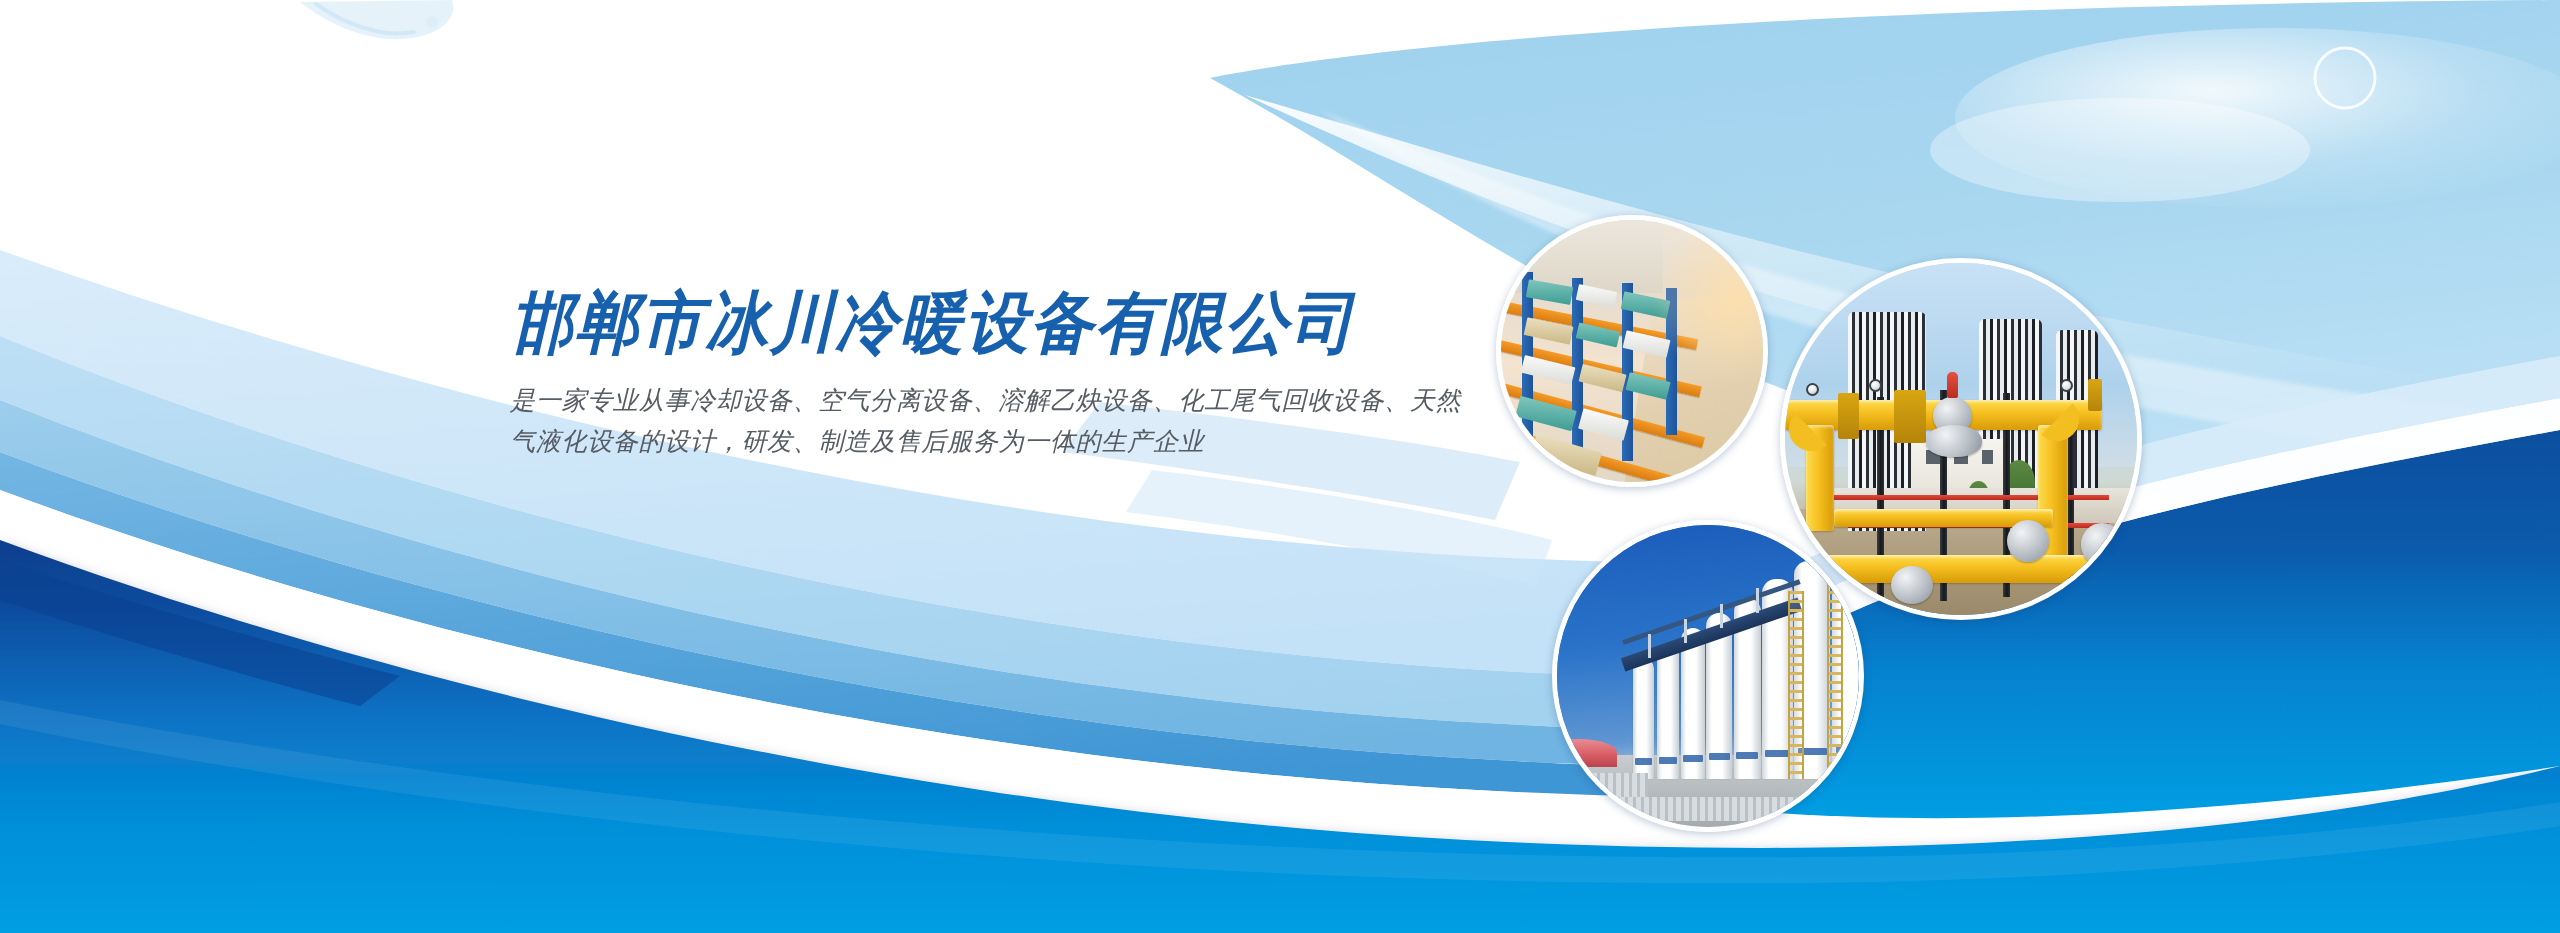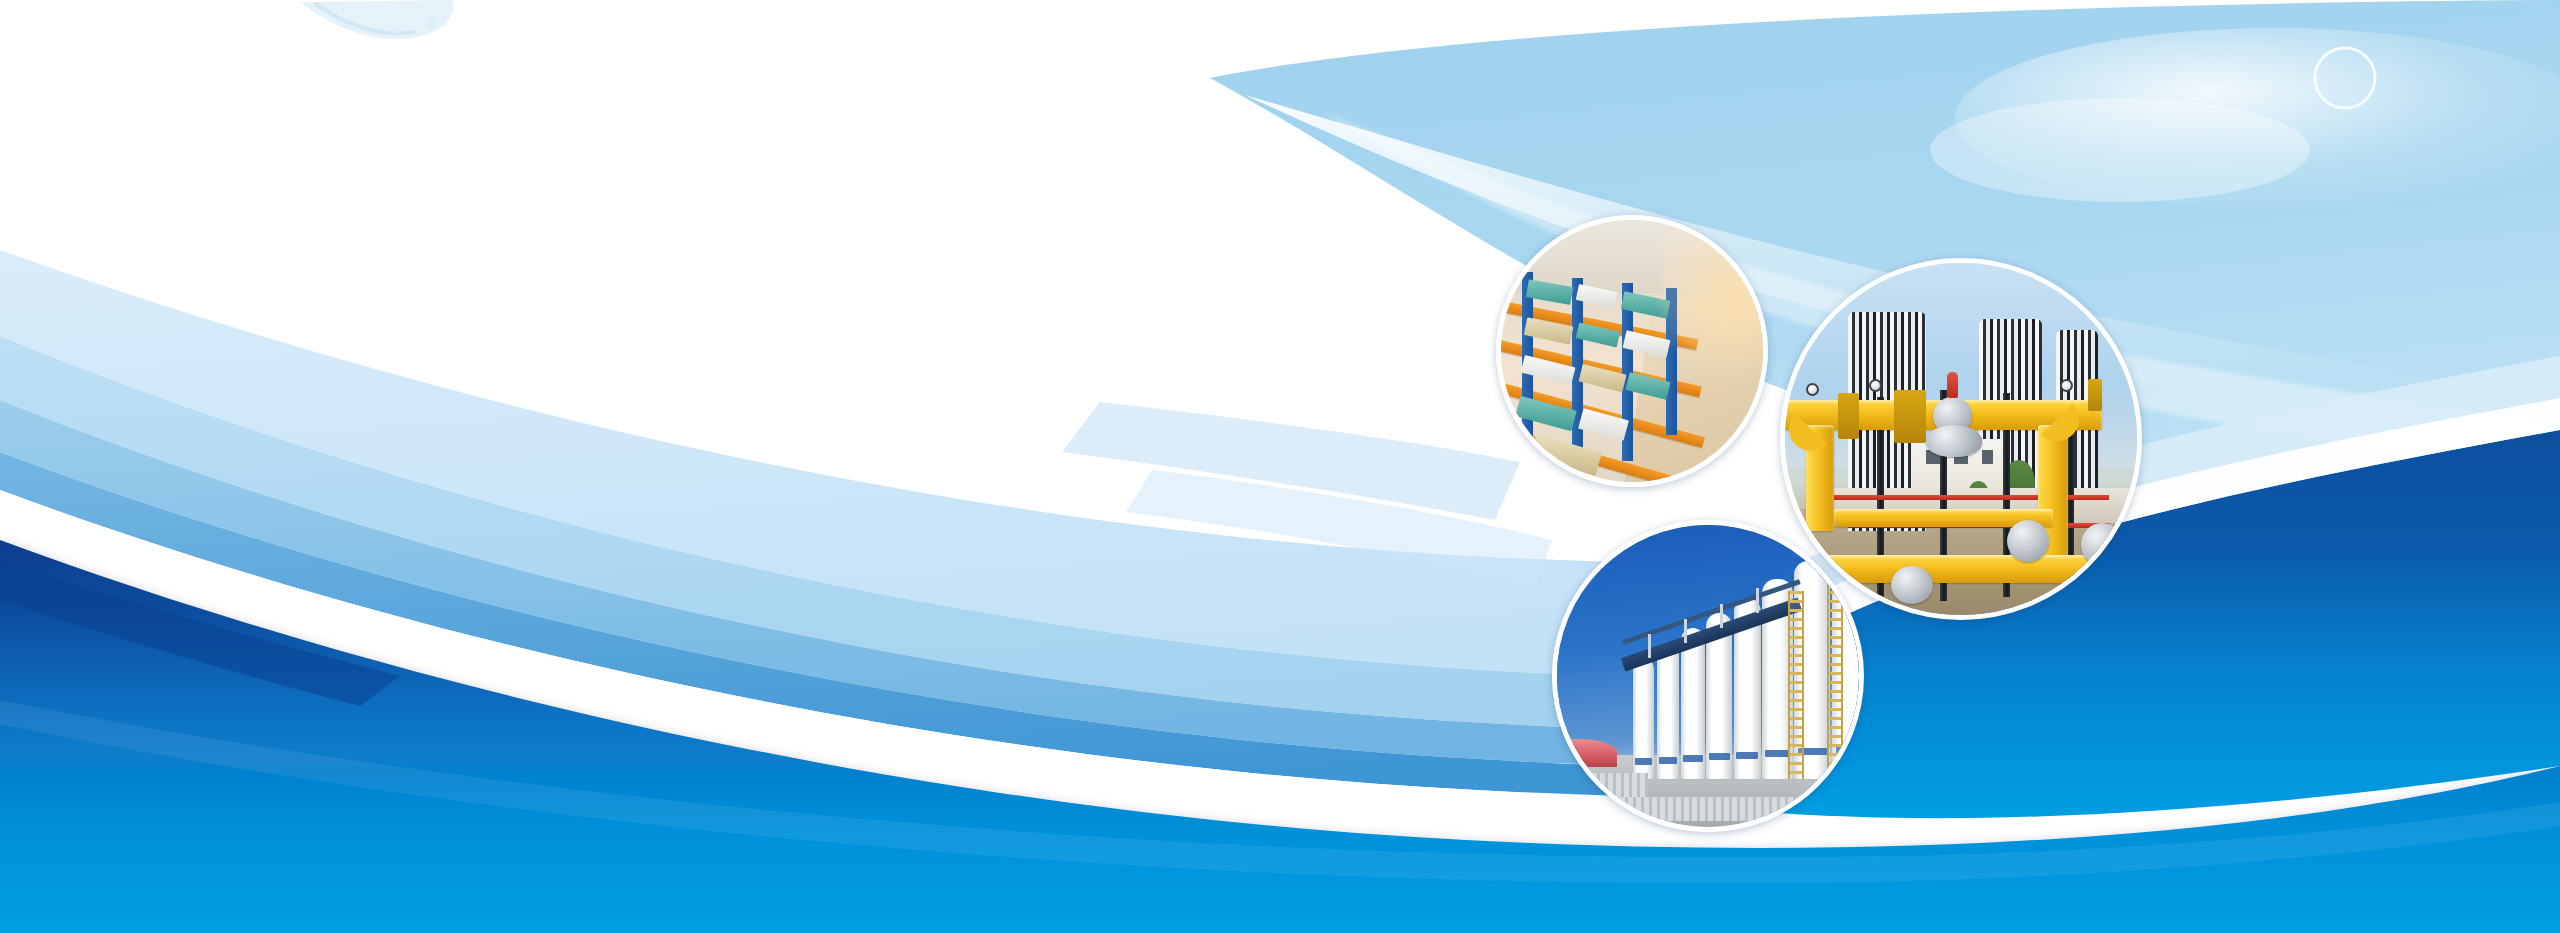--- a/index.html
+++ b/index.html
@@ -333,20 +333,24 @@
       <path d="M0,560 C120,600 260,640 400,676 L360,706 C230,672 110,636 0,600 Z" fill="#0b3f8f" opacity="0.55"></path>
 
       <path d="M0,700 C500,800 1200,868 1900,856 C2160,850 2400,828 2560,802
            L2560,826 C2380,854 2130,876 1880,882 C1180,894 480,824 0,724 Z" fill="#ffffff" opacity="0.07"></path>
 
       <path d="M1100,402 C1240,418 1400,438 1520,462 L1495,520 C1360,494 1200,470 1062,452 Z" fill="#bfdcf2" opacity="0.55"></path>
       <path d="M1152,470 C1300,488 1440,512 1552,540 L1536,586 C1410,556 1270,530 1126,512 Z" fill="#cde6f7" opacity="0.5"></path>
     </svg>
   </div>
 
+  <div id="text-block">
+    <div id="company-title">邯郸市冰川冷暖设备有限公司</div>
+    <div id="company-desc">是一家专业从事冷却设备、空气分离设备、溶解乙炔设备、化工尾气回收设备、天然气液化设备的设计，研发、制造及售后服务为一体的生产企业</div>
+  </div>
 
   <div class="photo-circle" id="circle-warehouse">
     <div class="scene">
       <div class="wh-wall"></div>
       <div class="wh-floor"></div>
 
       <div class="wh-rack" style="left:-4%;top:30%;width:80%;transform:rotate(11deg);"></div>
       <div class="wh-rack" style="left:-4%;top:45%;width:82%;transform:rotate(13deg);"></div>
       <div class="wh-rack" style="left:-4%;top:61%;width:84%;transform:rotate(15deg);"></div>
       <div class="wh-rack" style="left:-4%;top:78%;width:86%;transform:rotate(16deg);"></div>

